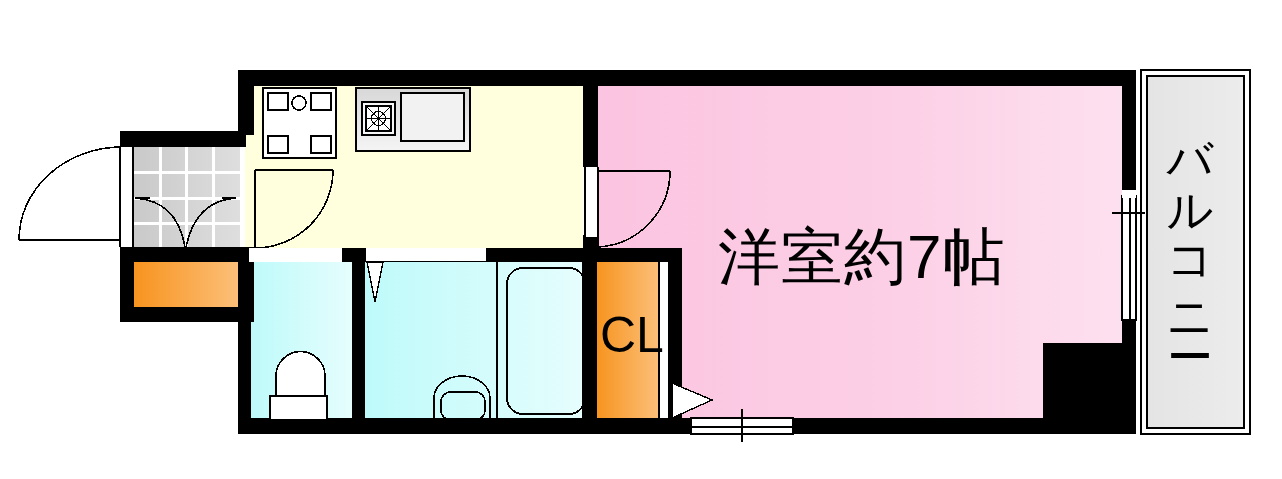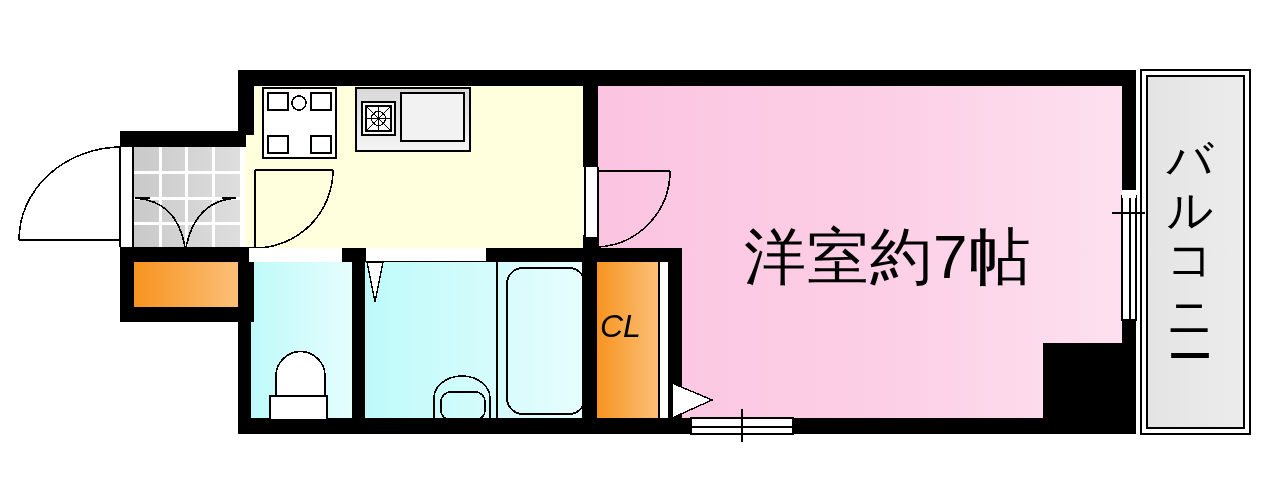--- a/index.html
+++ b/index.html
@@ -28,28 +28,26 @@
     color: #000000;
     white-space: nowrap;
     line-height: 1;
     user-select: none;
   }
   #label-main-room {
     left: 718px;
     top: 226px;
     font-size: 62px;
     letter-spacing: 1px;
-    margin-left: 26px;
   }
   #label-closet {
     left: 600px;
     top: 310px;
-    font-size: 32px;
+    font-size: 50px;
     letter-spacing: 0px;
-    font-style: italic;
   }
   #label-balcony {
     left: 1168px;
     top: 108px;
     font-size: 46px;
     writing-mode: vertical-rl;
     text-orientation: upright;
     letter-spacing: 4px;
   }
 </style>

